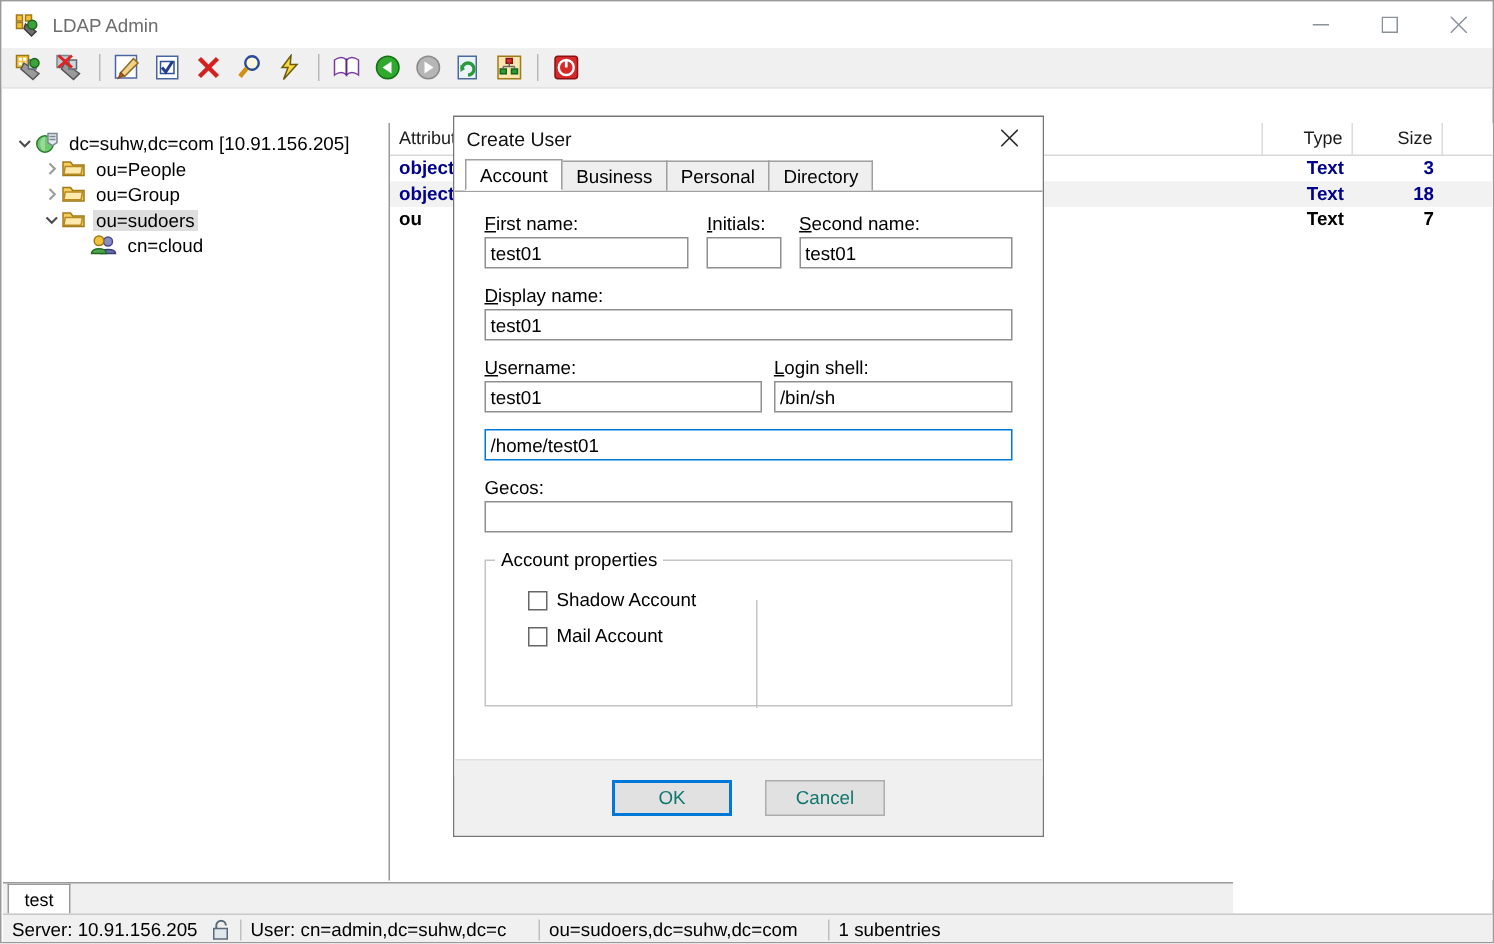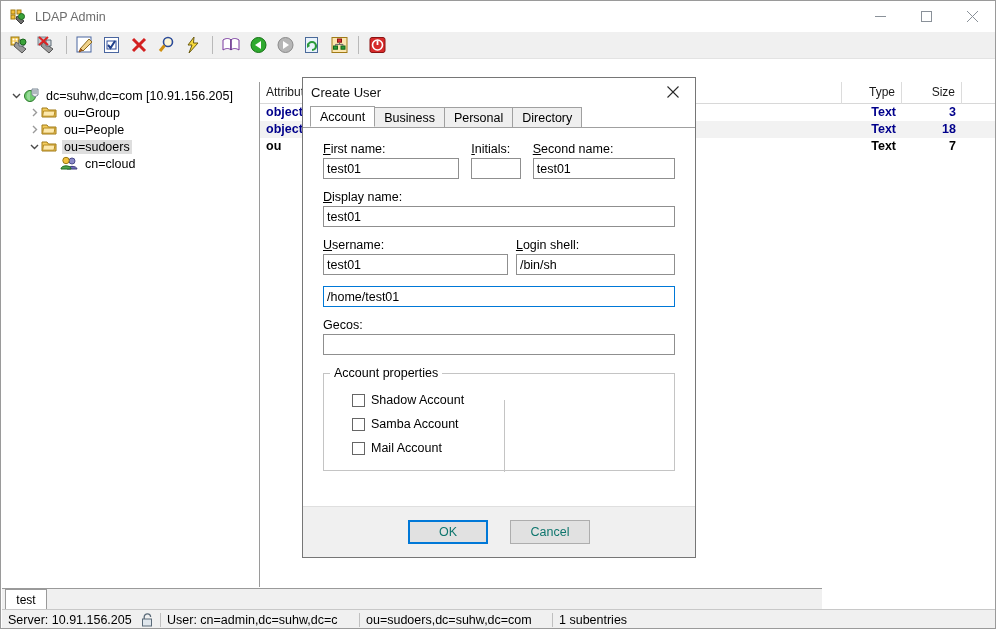--- a/index.html
+++ b/index.html
@@ -554,36 +554,36 @@
           <svg width="9" height="9" viewBox="0 0 9 9">
               <path d="M3 1 L6.5 4.5 L3 8" fill="none" stroke="#9a9a9a" stroke-width="1.4"></path>
             </svg>
         </span>
         <span class="nodeicon">
           <svg width="17" height="14" viewBox="0 0 17 14">
             <path d="M1 3 L6 3 L7.5 5 L15 5 L15 12 L1 12 Z" fill="#f5cd5e" stroke="#a07a16"></path>
             <path d="M2.5 6 L14 6 L13 11.2 L1.6 11.2 Z" fill="#fde9ad" stroke="#b58a20"></path>
           </svg>
         </span>
-        <span class="tree-label">ou=Group</span>
+        <span class="tree-label">ou=People</span>
       </div>
 
       <div class="tree-row" style="padding-left:26px;">
         <span class="twisty">
           <svg width="9" height="9" viewBox="0 0 9 9">
               <path d="M3 1 L6.5 4.5 L3 8" fill="none" stroke="#9a9a9a" stroke-width="1.4"></path>
             </svg>
         </span>
         <span class="nodeicon">
           <svg width="17" height="14" viewBox="0 0 17 14">
             <path d="M1 3 L6 3 L7.5 5 L15 5 L15 12 L1 12 Z" fill="#f5cd5e" stroke="#a07a16"></path>
             <path d="M2.5 6 L14 6 L13 11.2 L1.6 11.2 Z" fill="#fde9ad" stroke="#b58a20"></path>
           </svg>
         </span>
-        <span class="tree-label">ou=People</span>
+        <span class="tree-label">ou=Group</span>
       </div>
 
       <div class="tree-row" style="padding-left:26px;">
         <span class="twisty">
           <svg width="9" height="9" viewBox="0 0 9 9">
               <path d="M1 3 L4.5 6.5 L8 3" fill="none" stroke="#4a4a4a" stroke-width="1.4"></path>
             </svg>
         </span>
         <span class="nodeicon">
           <svg width="17" height="14" viewBox="0 0 17 14">
@@ -720,24 +720,20 @@
 
       <fieldset class="props">
         <legend>Account properties</legend>
         <div class="props-divider"></div>
         <div class="cbrow">
           <span class="cbox"></span>
           <span>Shadow Account</span>
         </div>
         <div class="cbrow">
           <span class="cbox"></span>
-          <span>Samba Account</span>
-        </div>
-        <div class="cbrow">
-          <span class="cbox"></span>
           <span>Mail Account</span>
         </div>
       </fieldset>
     </div>
 
     <div class="dlg-footer">
       <div class="btn default">OK</div>
       <div class="btn">Cancel</div>
     </div>
   </div>

